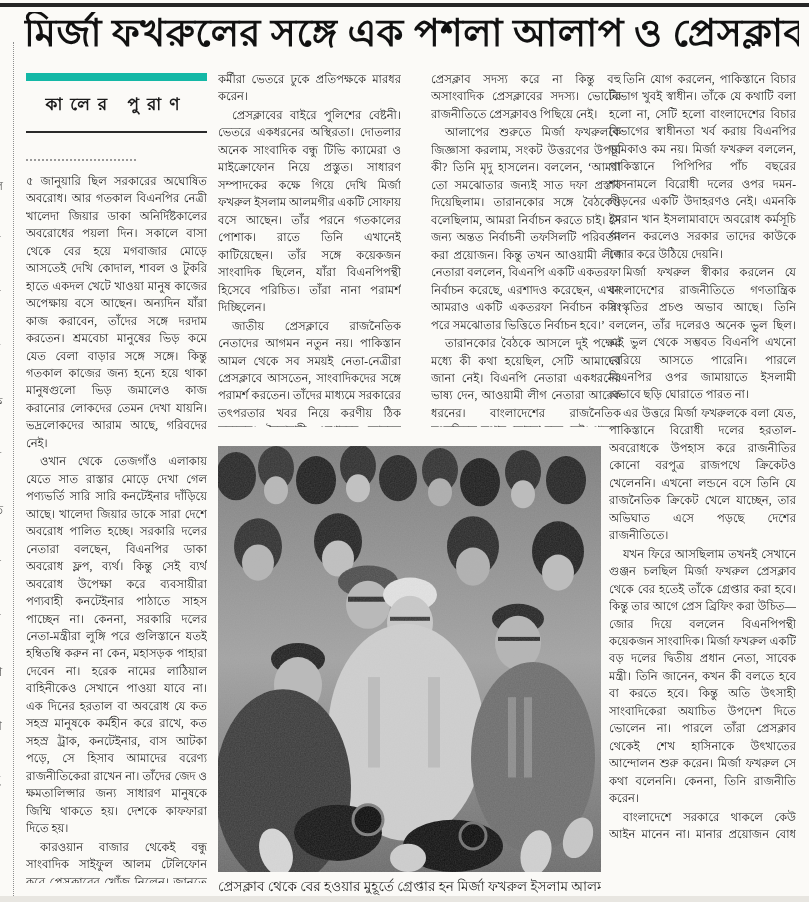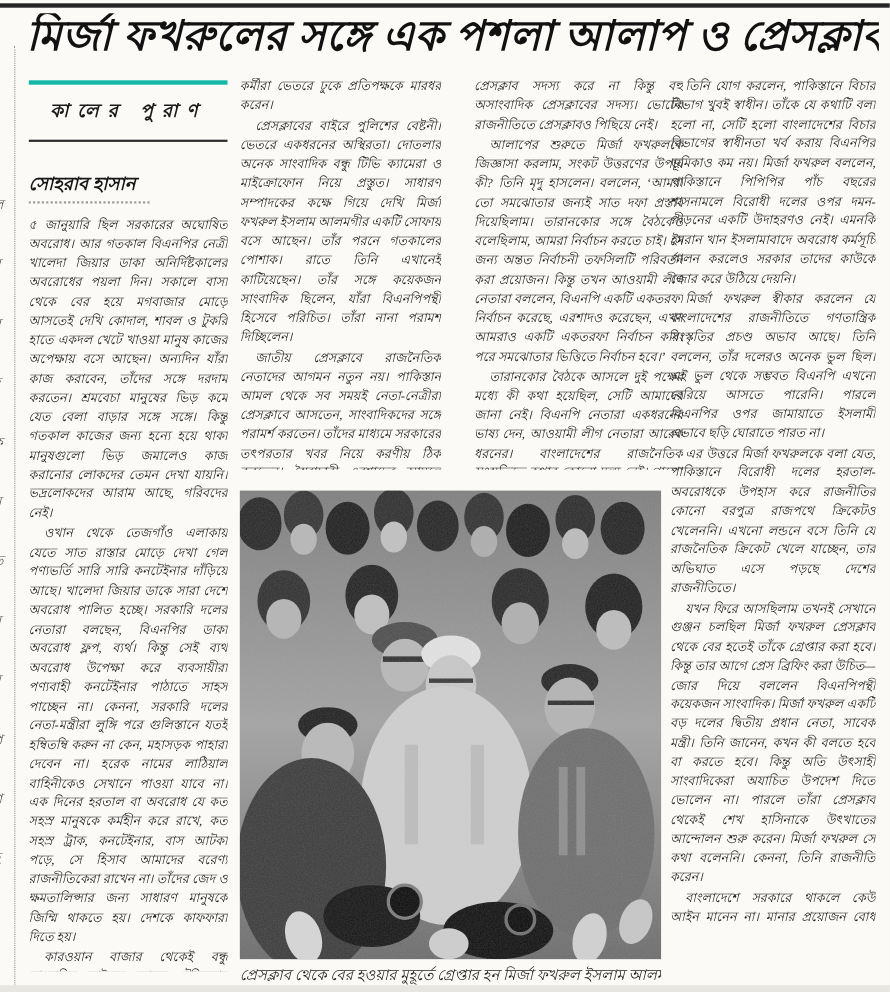--- a/index.html
+++ b/index.html
@@ -4,21 +4,20 @@
 <style>
   html,body{margin:0;padding:0;background:#e8e6e1;}
   .page{
     position:relative;
     width:809px;height:896px;
     background:#fbfaf7;
     overflow:hidden;
     font-family:"Liberation Serif", serif;
     color:#1e1e1e;
     margin:0 auto;
-    font-style:italic;
   }
   .top-rule{
     position:absolute;top:3px;left:0;width:809px;height:4px;
     background:#262626;
   }
   .headline{
     position:absolute;top:12px;left:24px;width:775px;margin:0;
     font-size:38px;font-weight:bold;line-height:1.15;
     letter-spacing:0.5px;color:#111;
     font-family:"Liberation Serif", serif;
@@ -44,21 +43,21 @@
     font-size:11.5px;line-height:1.52;text-align:justify;
     overflow:hidden;color:#222;
   }
   .col p{margin:0 0 1px 0;text-indent:14px;}
   .col p.no-indent{text-indent:0;}
   .col1{left:26px;width:181px;height:812px;}
   .col2{left:218px;width:183px;height:356px;}
   .col3{left:411px;width:190px;height:356px;margin-left:20px;}
   .col4{left:609px;width:187px;height:768px;}
   .section-box{
-    border-top:4px solid #14b8a6;
+    border-top:8px solid #14b8a6;
     border-bottom:2px solid #2a2a2a;
     text-align:center;
     padding:11px 0 13px 0;
     margin:2px 0 26px 0;
   }
   .section-box .label{
     font-size:17px;font-weight:bold;letter-spacing:8px;color:#1a1a1a;
     text-indent:0;white-space:nowrap;
   }
   .byline{
@@ -115,21 +114,20 @@
     <span>ম</span>
     <span>প</span>
     <span>গ</span>
     <span>হ</span>
   </div>
 
   <div class="col col1">
     <div class="section-box">
       <span class="label">কালের পুরাণ</span>
     </div>
-    <div class="byline">সোহরাব হাসান</div>
     <div class="byline-dots"></div>
     <p class="no-indent">৫ জানুয়ারি ছিল সরকারের অঘোষিত অবরোধ। আর গতকাল বিএনপির নেত্রী খালেদা জিয়ার ডাকা অনির্দিষ্টকালের অবরোধের পয়লা দিন। সকালে বাসা থেকে বের হয়ে মগবাজার মোড়ে আসতেই দেখি কোদাল, শাবল ও টুকরি হাতে একদল খেটে খাওয়া মানুষ কাজের অপেক্ষায় বসে আছেন। অন্যদিন যাঁরা কাজ করাবেন, তাঁদের সঙ্গে দরদাম করতেন। শ্রমবেচা মানুষের ভিড় কমে যেত বেলা বাড়ার সঙ্গে সঙ্গে। কিন্তু গতকাল কাজের জন্য হন্যে হয়ে থাকা মানুষগুলো ভিড় জমালেও কাজ করানোর লোকদের তেমন দেখা যায়নি। ভদ্রলোকদের আরাম আছে, গরিবদের নেই।</p>
     <p>ওখান থেকে তেজগাঁও এলাকায় যেতে সাত রাস্তার মোড়ে দেখা গেল পণ্যভর্তি সারি সারি কনটেইনার দাঁড়িয়ে আছে। খালেদা জিয়ার ডাকে সারা দেশে অবরোধ পালিত হচ্ছে। সরকারি দলের নেতারা বলছেন, বিএনপির ডাকা অবরোধ ফ্লপ, ব্যর্থ। কিন্তু সেই ব্যর্থ অবরোধ উপেক্ষা করে ব্যবসায়ীরা পণ্যবাহী কনটেইনার পাঠাতে সাহস পাচ্ছেন না। কেননা, সরকারি দলের নেতা-মন্ত্রীরা লুঙ্গি পরে গুলিস্তানে যতই হম্বিতম্বি করুন না কেন, মহাসড়ক পাহারা দেবেন না। হরেক নামের লাঠিয়াল বাহিনীকেও সেখানে পাওয়া যাবে না। এক দিনের হরতাল বা অবরোধ যে কত সহস্র মানুষকে কর্মহীন করে রাখে, কত সহস্র ট্রাক, কনটেইনার, বাস আটকা পড়ে, সে হিসাব আমাদের বরেণ্য রাজনীতিকেরা রাখেন না। তাঁদের জেদ ও ক্ষমতালিপ্সার জন্য সাধারণ মানুষকে জিম্মি থাকতে হয়। দেশকে কাফফারা দিতে হয়।</p>
     <p>কারওয়ান বাজার থেকেই বন্ধু সাংবাদিক সাইফুল আলম টেলিফোন করে প্রেসক্লাবের খোঁজ নিলেন। জানতে চাইলেন প্রেসক্লাবে ঢোকা যাবে কি না? বিএনপির ভারপ্রাপ্ত মহাসচিব মির্জা ফখরুল ইসলাম আলমগীর এখনো সেখানে অবস্থান করছেন কি না? আমাদের জানানো হলো, সদস্যদের ঢুকতে কোনো বাধা নেই। তবে গেটের বাইরে প্রচুরসংখ্যক পুলিশ মোতায়েন আছে। ভেতরে মির্জা ফখরুল।</p>
 
   </div>
 
   <div class="col col2">
     <p class="no-indent">কর্মীরা ভেতরে ঢুকে প্রতিপক্ষকে মারধর করেন।</p>
     <p>প্রেসক্লাবের বাইরে পুলিশের বেষ্টনী। ভেতরে একধরনের অস্থিরতা। দোতলার অনেক সাংবাদিক বন্ধু টিভি ক্যামেরা ও মাইক্রোফোন নিয়ে প্রস্তুত। সাধারণ সম্পাদকের কক্ষে গিয়ে দেখি মির্জা ফখরুল ইসলাম আলমগীর একটি সোফায় বসে আছেন। তাঁর পরনে গতকালের পোশাক। রাতে তিনি এখানেই কাটিয়েছেন। তাঁর সঙ্গে কয়েকজন সাংবাদিক ছিলেন, যাঁরা বিএনপিপন্থী হিসেবে পরিচিত। তাঁরা নানা পরামর্শ দিচ্ছিলেন।</p>

